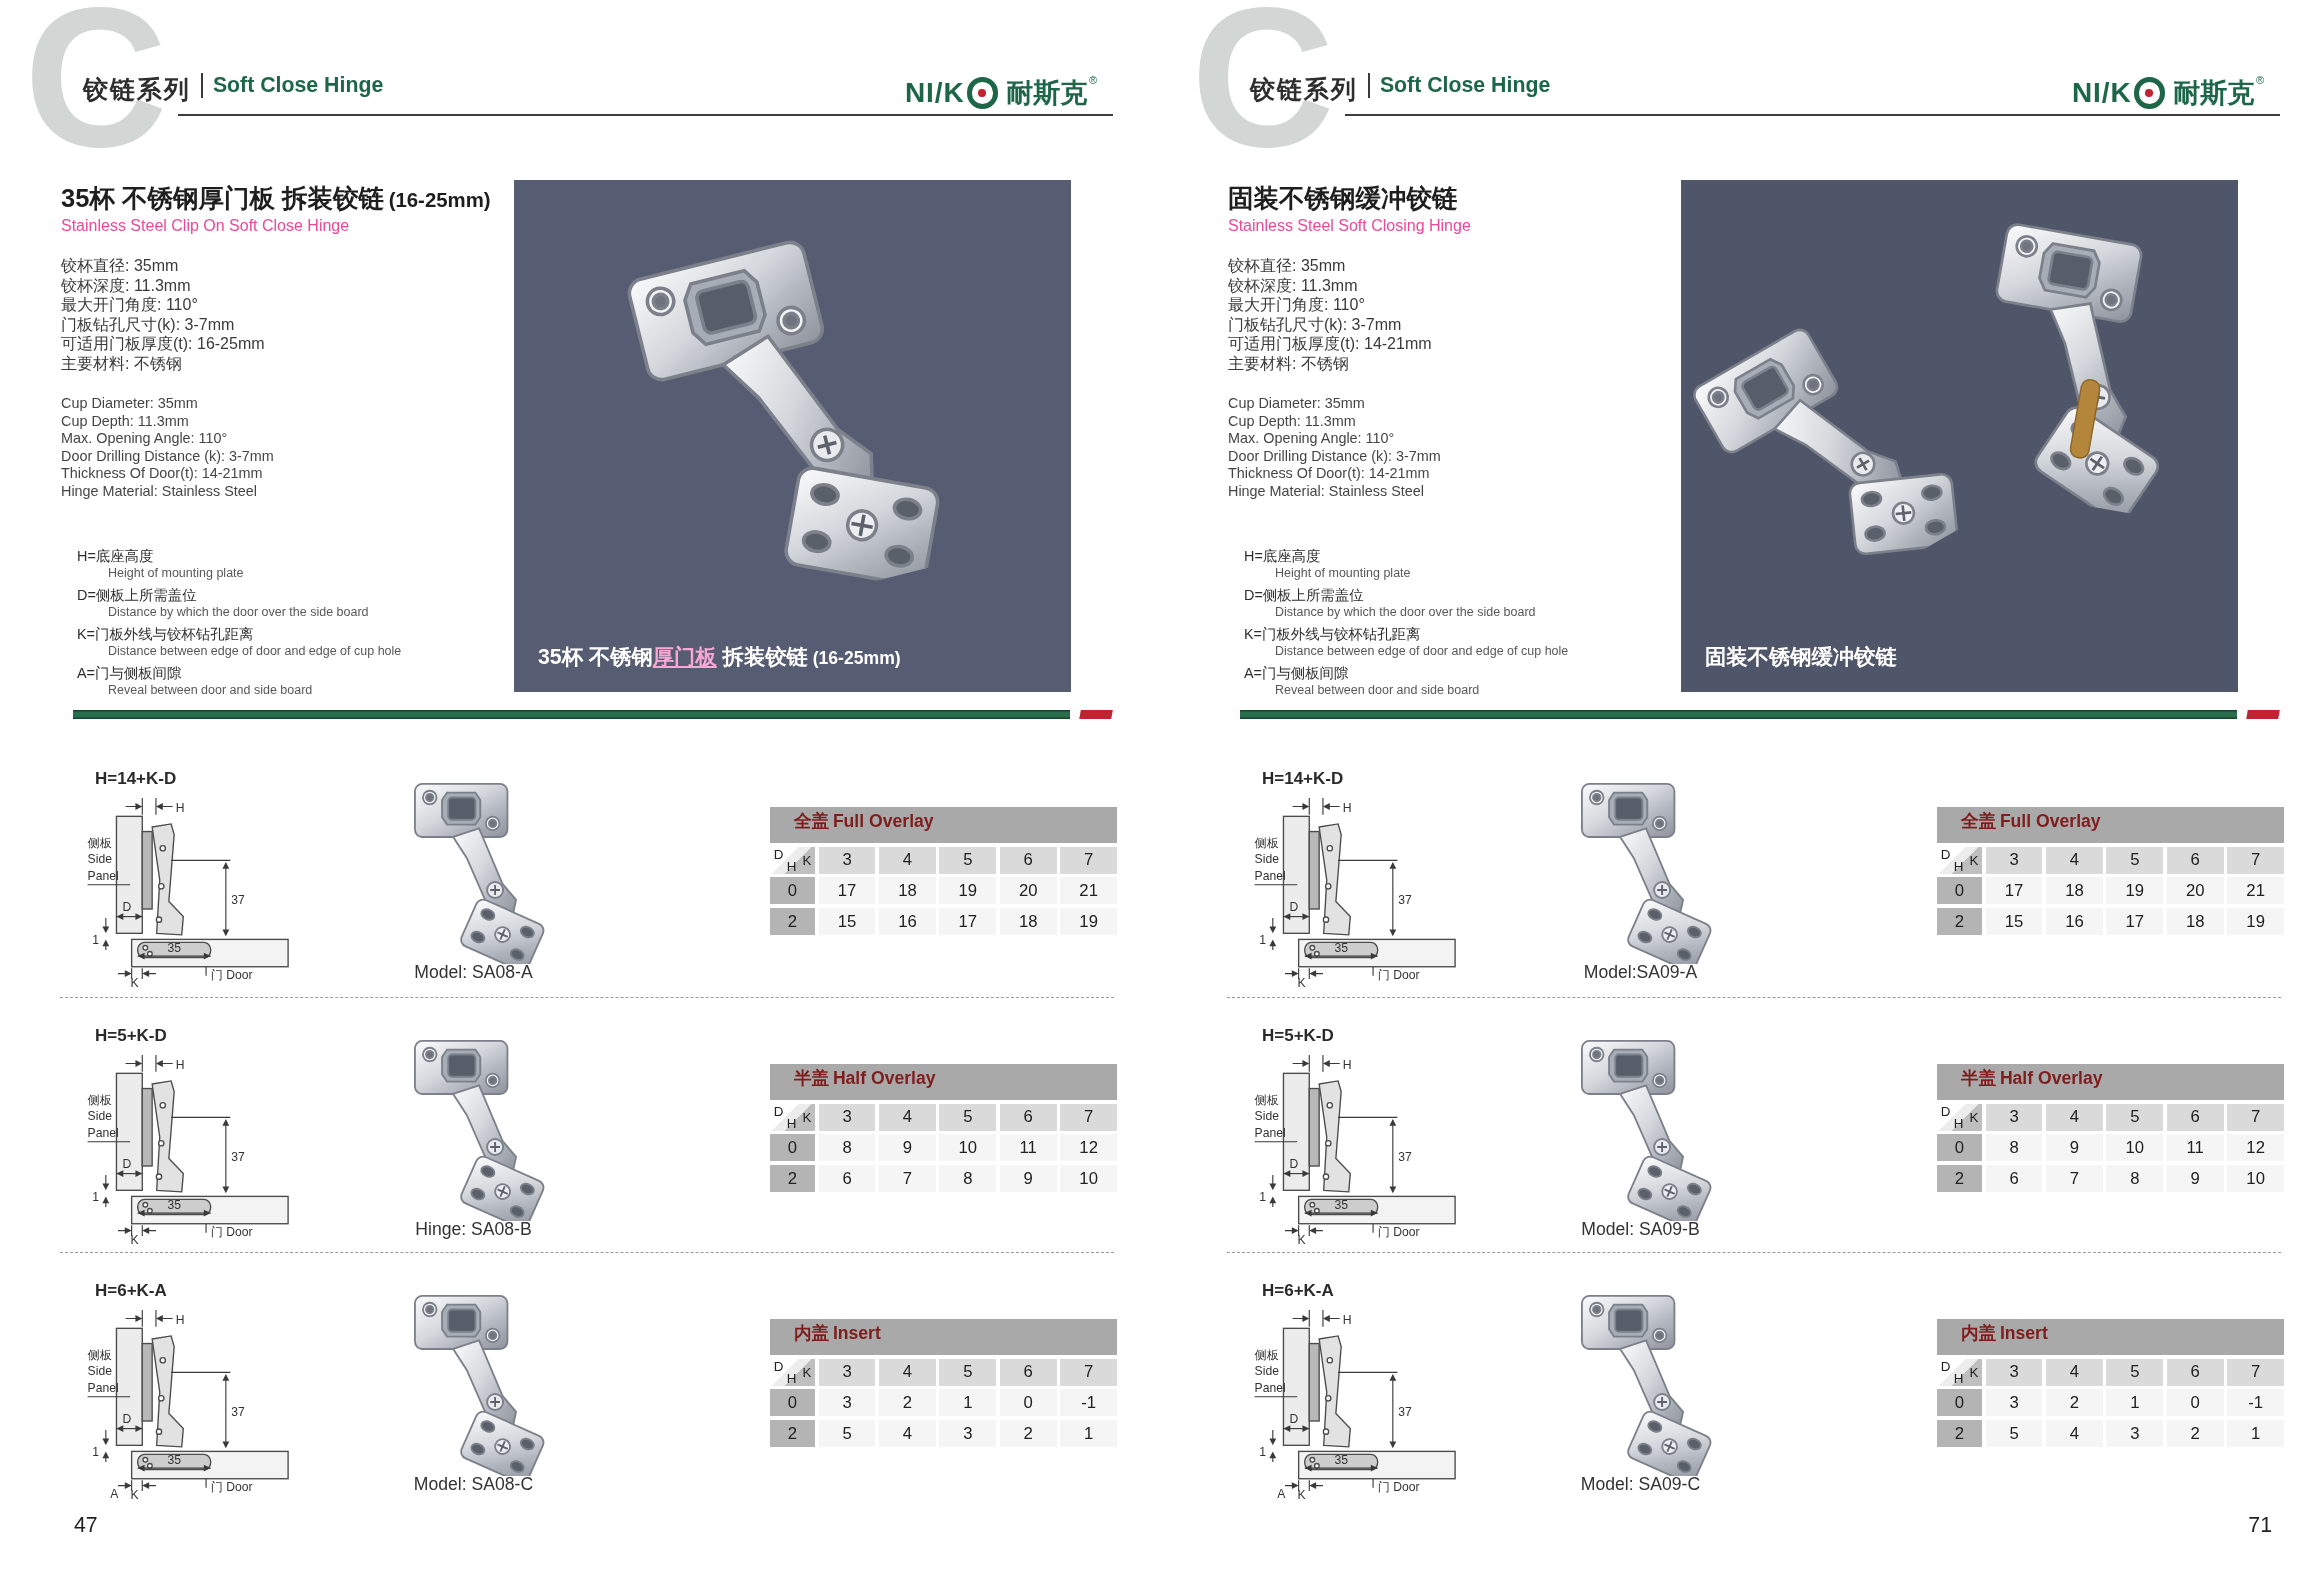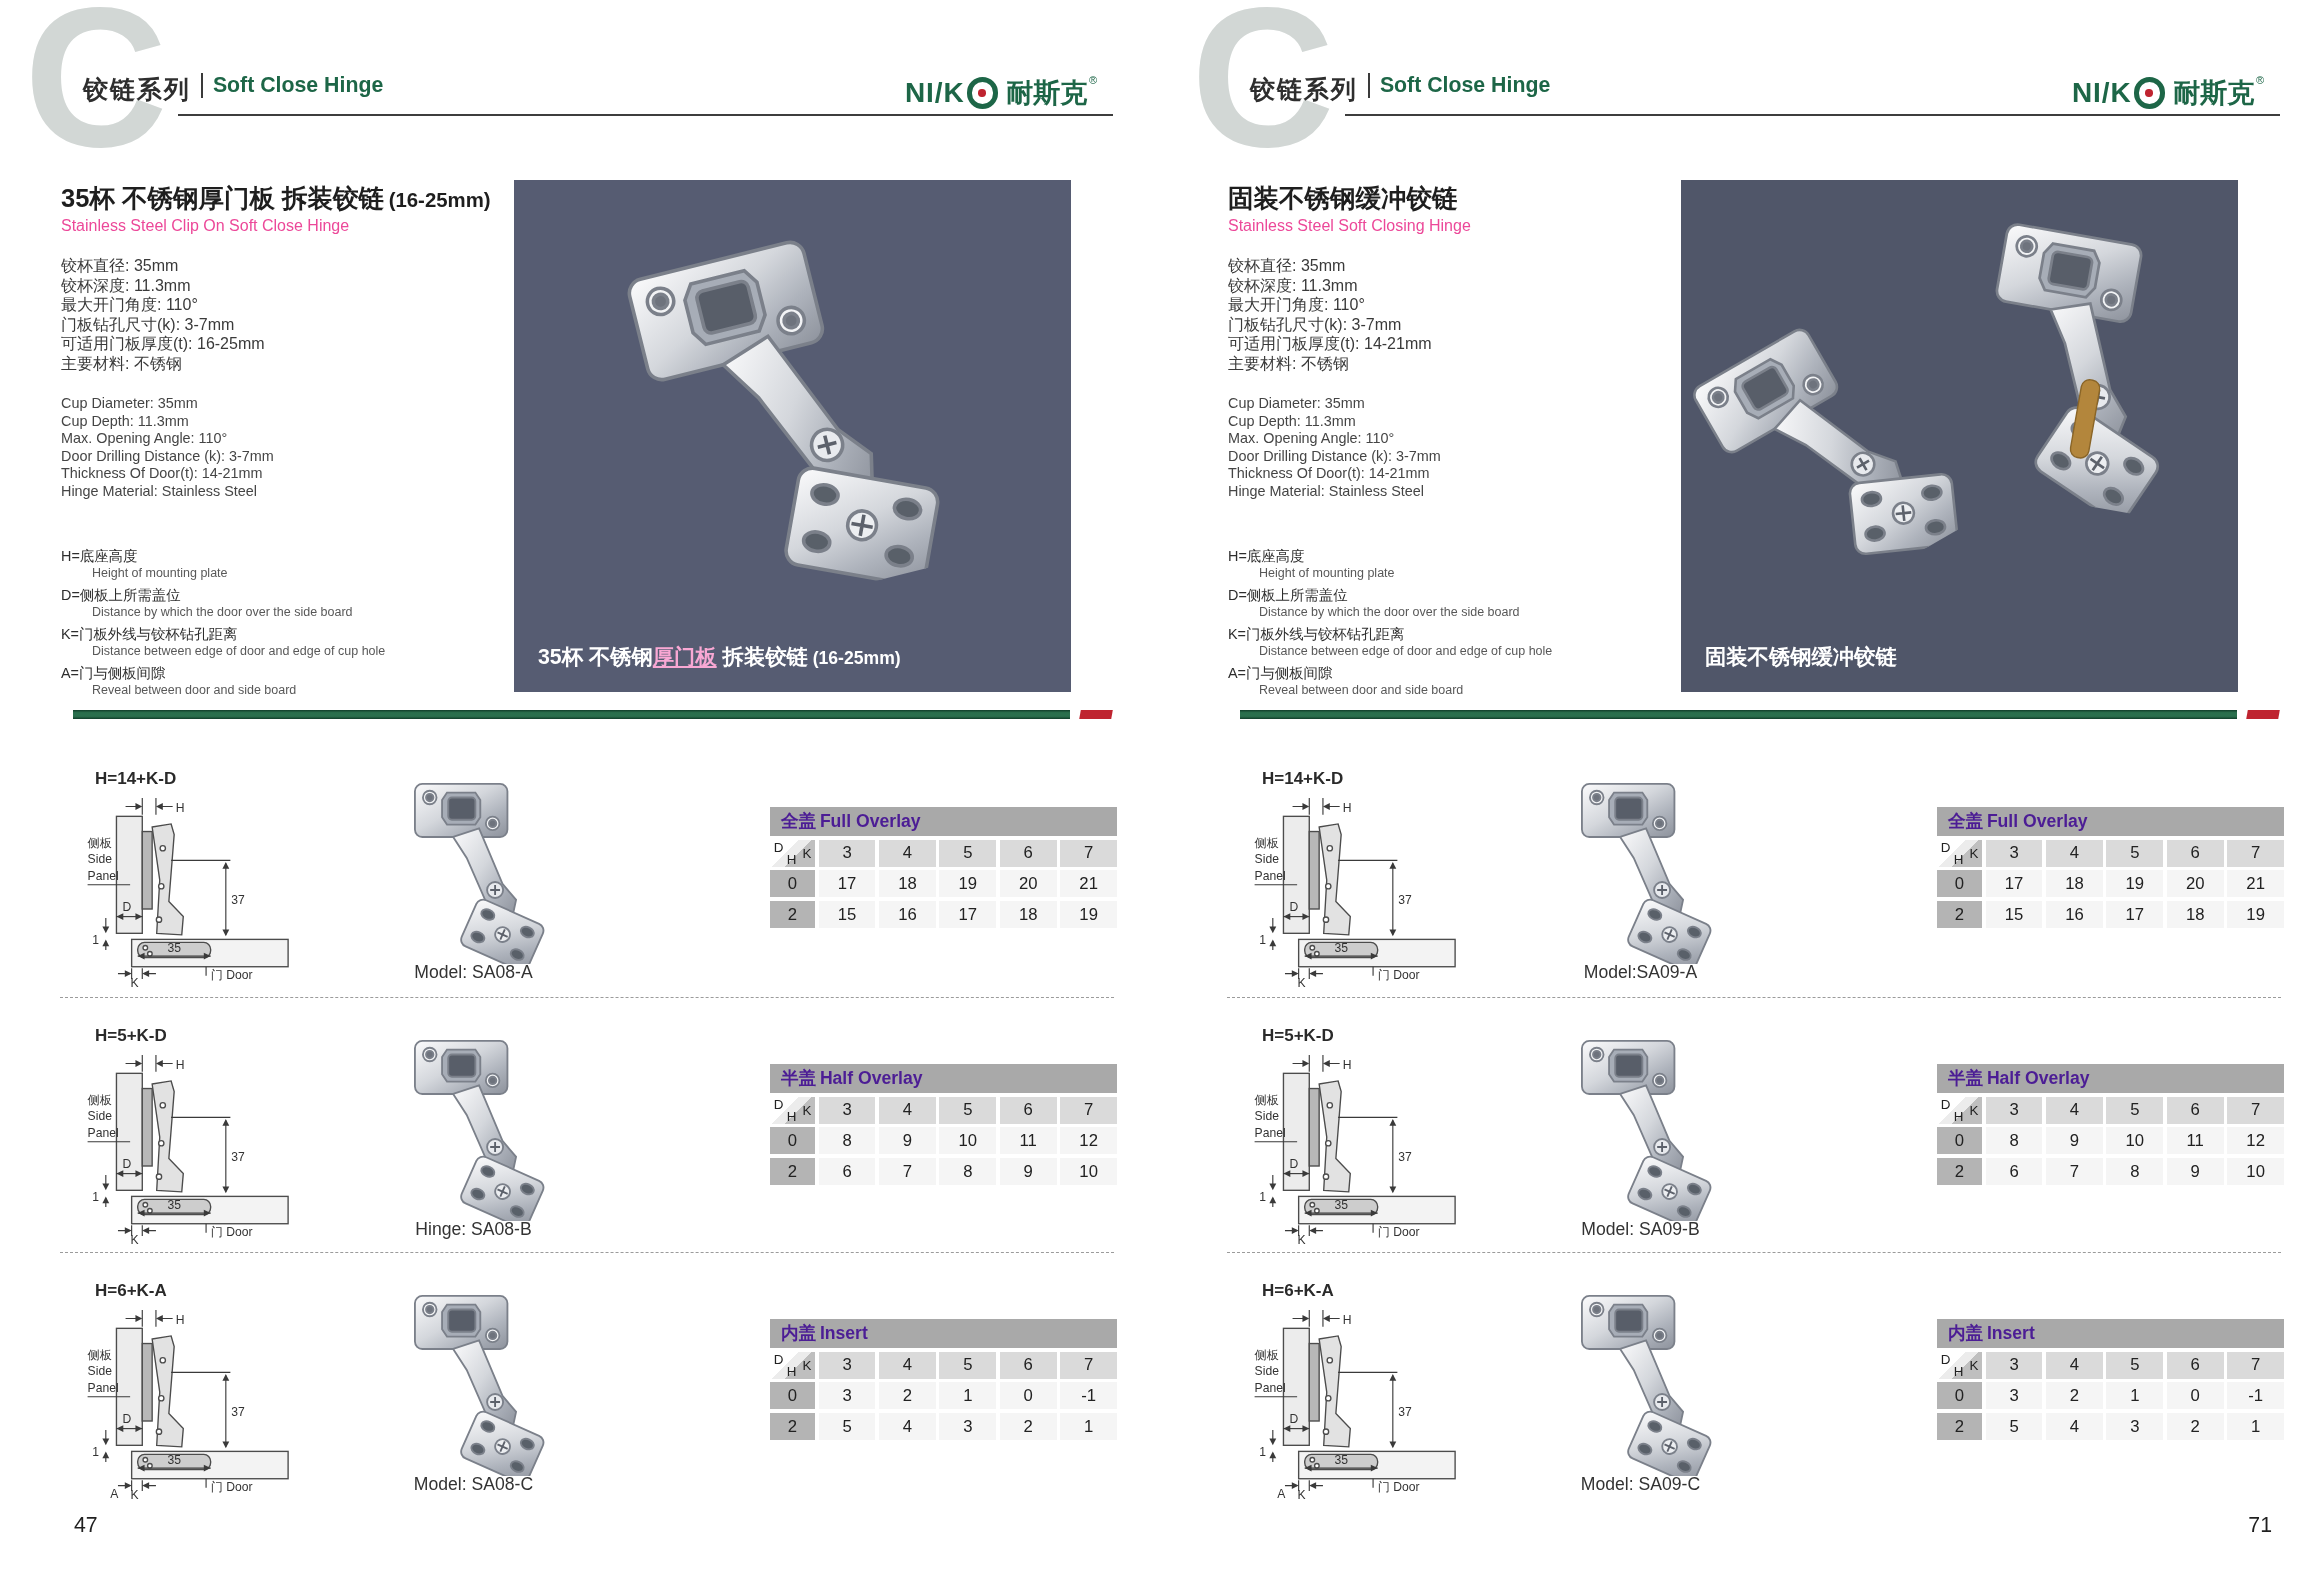--- a/index.html
+++ b/index.html
@@ -24,21 +24,21 @@
   .lgreg{font-size:11px;margin-left:1.9px;align-self:flex-start;margin-top:-0.9px;}
   .hline{position:absolute;left:178px;top:114px;width:935px;height:2.3px;background:var(--hline);z-index:2;}
 
   
   .ptitle{position:absolute;left:61px;top:181px;font-size:25.5px;font-weight:700;color:#1e1e1e;}
   .paren{font-size:20.4px;margin-left:4.6px;}
   .psub{position:absolute;left:61px;top:217px;font-size:16px;color:#ec4899;}
   .specs{line-height:1.22;}
   .specs-cn{position:absolute;left:61px;top:256px;font-size:16px;color:#3a3a3a;}
   .specs-en{position:absolute;left:61px;top:395px;font-size:14.4px;color:#454545;}
-  .legend{position:absolute;left:61px;top:547px;}
+  .legend{position:absolute;left:77px;top:547px;}
   .lgd{margin-bottom:6px;}
   .lgd .cn{font-size:14.4px;color:#2d2d2d;}
   .lgd .en{font-size:12.5px;color:#585858;margin-left:31px;}
 
   
   .photo{position:absolute;left:514px;top:180px;width:557px;height:512px;background:var(--photo1);}
   .pg2 .photo{background:var(--photo2);}
   .caption{position:absolute;left:24px;bottom:21.3px;font-size:21.3px;font-weight:700;color:#fff;white-space:nowrap;}
   .caption .red{color:#f9a8d4;text-decoration:underline;}
   .caption .cparen{font-size:17.6px;}
@@ -51,22 +51,22 @@
 
   
   .prow{position:absolute;left:0;width:1166px;height:253px;}
   .formula{position:absolute;left:95px;top:13px;font-size:17px;font-weight:700;color:#2a2a2a;}
   .diag{position:absolute;left:86px;top:33px;width:228px;height:199px;}
   .rphoto{position:absolute;left:410px;top:23px;width:148px;height:185px;}
   .model{position:absolute;left:325px;top:206px;width:297px;text-align:center;font-size:17.6px;color:#333;}
 
   
   .htable{position:absolute;left:770px;top:51px;width:347px;}
-  .bar{height:29px;background:var(--tbar);color:#4c1d95;font-size:17.6px;font-weight:700;
-       line-height:29px;padding-left:11px;}
+  .bar{height:36px;background:var(--tbar);color:#7f1d1d;font-size:17.6px;font-weight:700;
+       line-height:29px;padding-left:24px;}
   .bar .ben{font-weight:700;margin-left:3.7px;}
   .tgrid{display:grid;grid-template-columns:45px repeat(5,1fr);gap:3.7px;margin-top:3.7px;}
   .cell{height:27px;display:flex;align-items:center;justify-content:center;font-size:16.7px;color:#222;}
   .colh{background:#dadada;}
   .rowh{background:#b4b4b4;}
   .data{background:#f5f5f5;}
   .corner{position:relative;background:linear-gradient(135deg,#ffffff 40%,#ececec 40%,#ececec 58%,#bfbfbf 58%);}
   .corner .cd{position:absolute;top:0px;left:3.7px;font-size:13.4px;}
   .corner .ck{position:absolute;top:6.5px;right:3.7px;font-size:13.4px;}
   .corner .ch{position:absolute;bottom:0px;left:16.7px;font-size:13.4px;}

